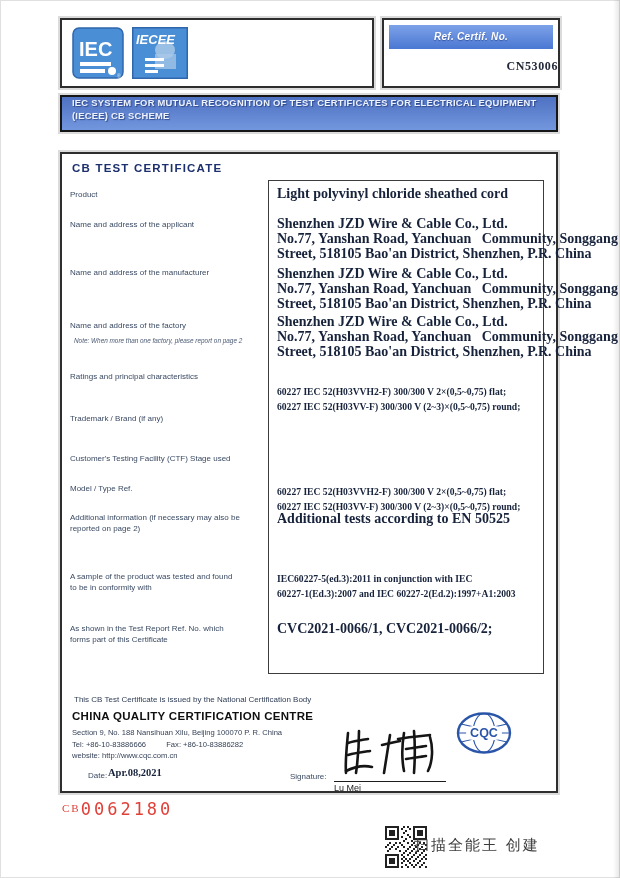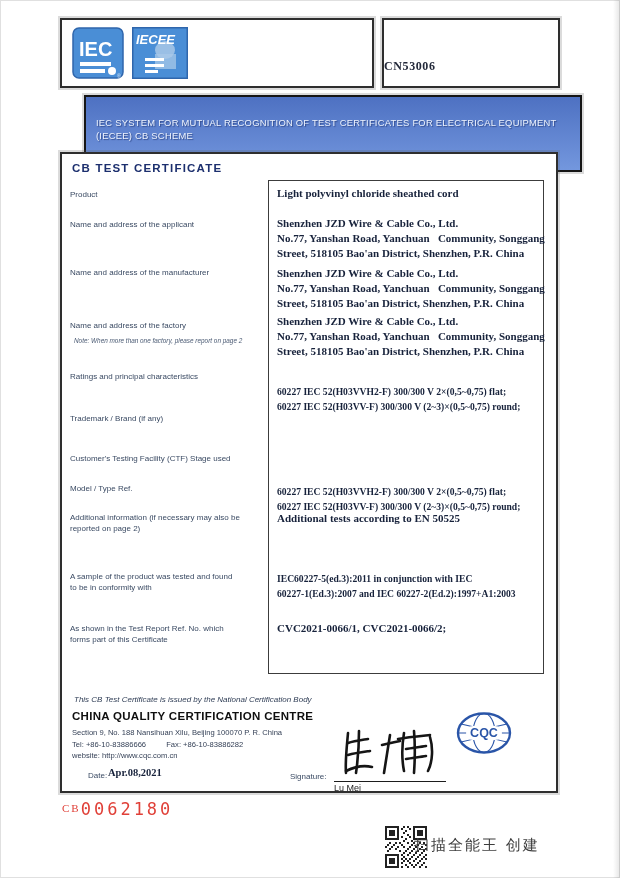--- a/index.html
+++ b/index.html
@@ -22,56 +22,55 @@
   .iec-logo   { position:absolute; left:10px; top:7px; }
   .iecee-logo { position:absolute; left:70px; top:7px; }
   .ref-bar {
     position:absolute; left:5px; right:5px; top:5px; height:24px;
     background:linear-gradient(180deg,#7da2e8,#4a77d2);
     color:#fff; font-weight:bold; font-style:italic; font-size:10px;
     text-align:center; line-height:24px; letter-spacing:.3px;
     text-shadow:0 1px 1px rgba(10,30,90,.45);
   }
   .ref-val {
-    position:absolute; left:0; right:0; top:39px; text-align:left;
+    position:absolute; left:0; right:0; top:39px; text-align:right;
     font-family:"Liberation Serif", serif; font-weight:bold; font-size:12px;
     color:#23293a; letter-spacing:.6px;
   }
 
   
   .banner {
     position:absolute; left:60px; top:95px; width:474px; height:33px;
-    padding:20px 10px;
+    padding:0 10px;
     background:linear-gradient(180deg,#4e71c2,#7397de);
     border:2px solid #161616; box-shadow:0 0 0 2px rgba(90,90,90,.22);
-    color:#edf2fc; font-weight:normal; font-size:9.4px; line-height:12.5px;
+    color:#edf2fc; font-weight:bold; font-size:9.4px; line-height:12.5px;
     letter-spacing:.25px; white-space:pre-line;
     text-shadow:1px 1px 1px rgba(25,45,105,.65);
-    margin-left:24px;
   }
 
   
   .cert { position:absolute; left:60px; top:152px; width:494px; height:637px; }
   .title {
     position:absolute; left:10px; top:8px;
     font-size:11.5px; font-weight:bold; letter-spacing:1.2px; color:#1c2f6e;
   }
   .lbl {
     position:absolute; left:8px; width:192px;
     font-size:8px; line-height:10.5px; color:#3a4a63; white-space:pre-line;
   }
   .note { position:absolute; left:12px; width:200px; font-size:6.4px; font-style:italic; color:#4a5a73; }
   .valuebox { position:absolute; left:206px; top:26px; width:274px; height:492px; border:1.5px solid #3c3c3c; }
   .val {
     position:absolute; left:8px; right:4px;
     font-family:"Liberation Serif", serif; font-weight:bold;
-    font-size:11px; line-height:15px; color:#17223b; white-space:pre;
+    font-size:14px; line-height:15px; color:#17223b; white-space:pre;
   }
   .val-sm { font-size:9.6px;margin-top:12px; }
-  .issued { position:absolute; left:12px; top:541px; font-size:8px; color:#2f3d55;font-style:italic; }
+  .issued { position:absolute; left:12px; top:541px; font-size:8px; color:#2f3d55; }
 
   
   .ncb-name { position:absolute; left:10px; top:556px; font-size:11.5px; font-weight:bold; color:#0f0f0f; letter-spacing:.3px; }
   .ncb-addr { position:absolute; left:10px; top:574px; font-size:7.6px; color:#333f55; }
   .ncb-tel  { position:absolute; left:10px; top:586px; font-size:7.6px; color:#333f55; }
   .ncb-tel .fax { margin-left:18px; }
   .ncb-web  { position:absolute; left:10px; top:597px; font-size:7.6px; color:#333f55; }
   .date-lbl { position:absolute; left:10px; top:617px; font-size:8px; color:#3a4a63;margin-left:16px; }
   .date-val { position:absolute; left:46px; top:613px; font-family:"Liberation Serif", serif; font-weight:bold; font-size:10.5px; color:#17223b; }
   .sig-lbl  { position:absolute; left:228px; top:618px; font-size:8px; color:#3a4a63; }
@@ -106,20 +105,21 @@
       <ellipse cx="33" cy="23" rx="10" ry="9" fill="#a8c8e8" opacity="0.85"></ellipse>
       <path d="M23 27 h21 v15 h-21 z" fill="#a8c8e8" opacity="0.75"></path>
       <text x="4" y="17" font-size="13" font-style="italic" font-weight="bold" fill="#ffffff" font-family="Liberation Sans, sans-serif">IECEE</text>
       <rect x="13" y="31" width="19" height="3" fill="#ffffff"></rect>
       <rect x="13" y="37" width="19" height="3" fill="#ffffff"></rect>
       <rect x="13" y="43" width="13" height="3" fill="#ffffff"></rect>
     </svg>
   </div>
 
   <div class="hdr-right framed">
+    <div class="ref-bar">Ref. Certif. No.</div>
     <div class="ref-val">CN53006</div>
   </div>
 
   <div class="banner">IEC SYSTEM FOR MUTUAL RECOGNITION OF TEST CERTIFICATES FOR ELECTRICAL EQUIPMENT
 (IECEE) CB SCHEME</div>
 
   <div class="cert framed">
     <div class="title">CB TEST CERTIFICATE</div>
 
     <div class="lbl" style="top:36px">Product</div>

